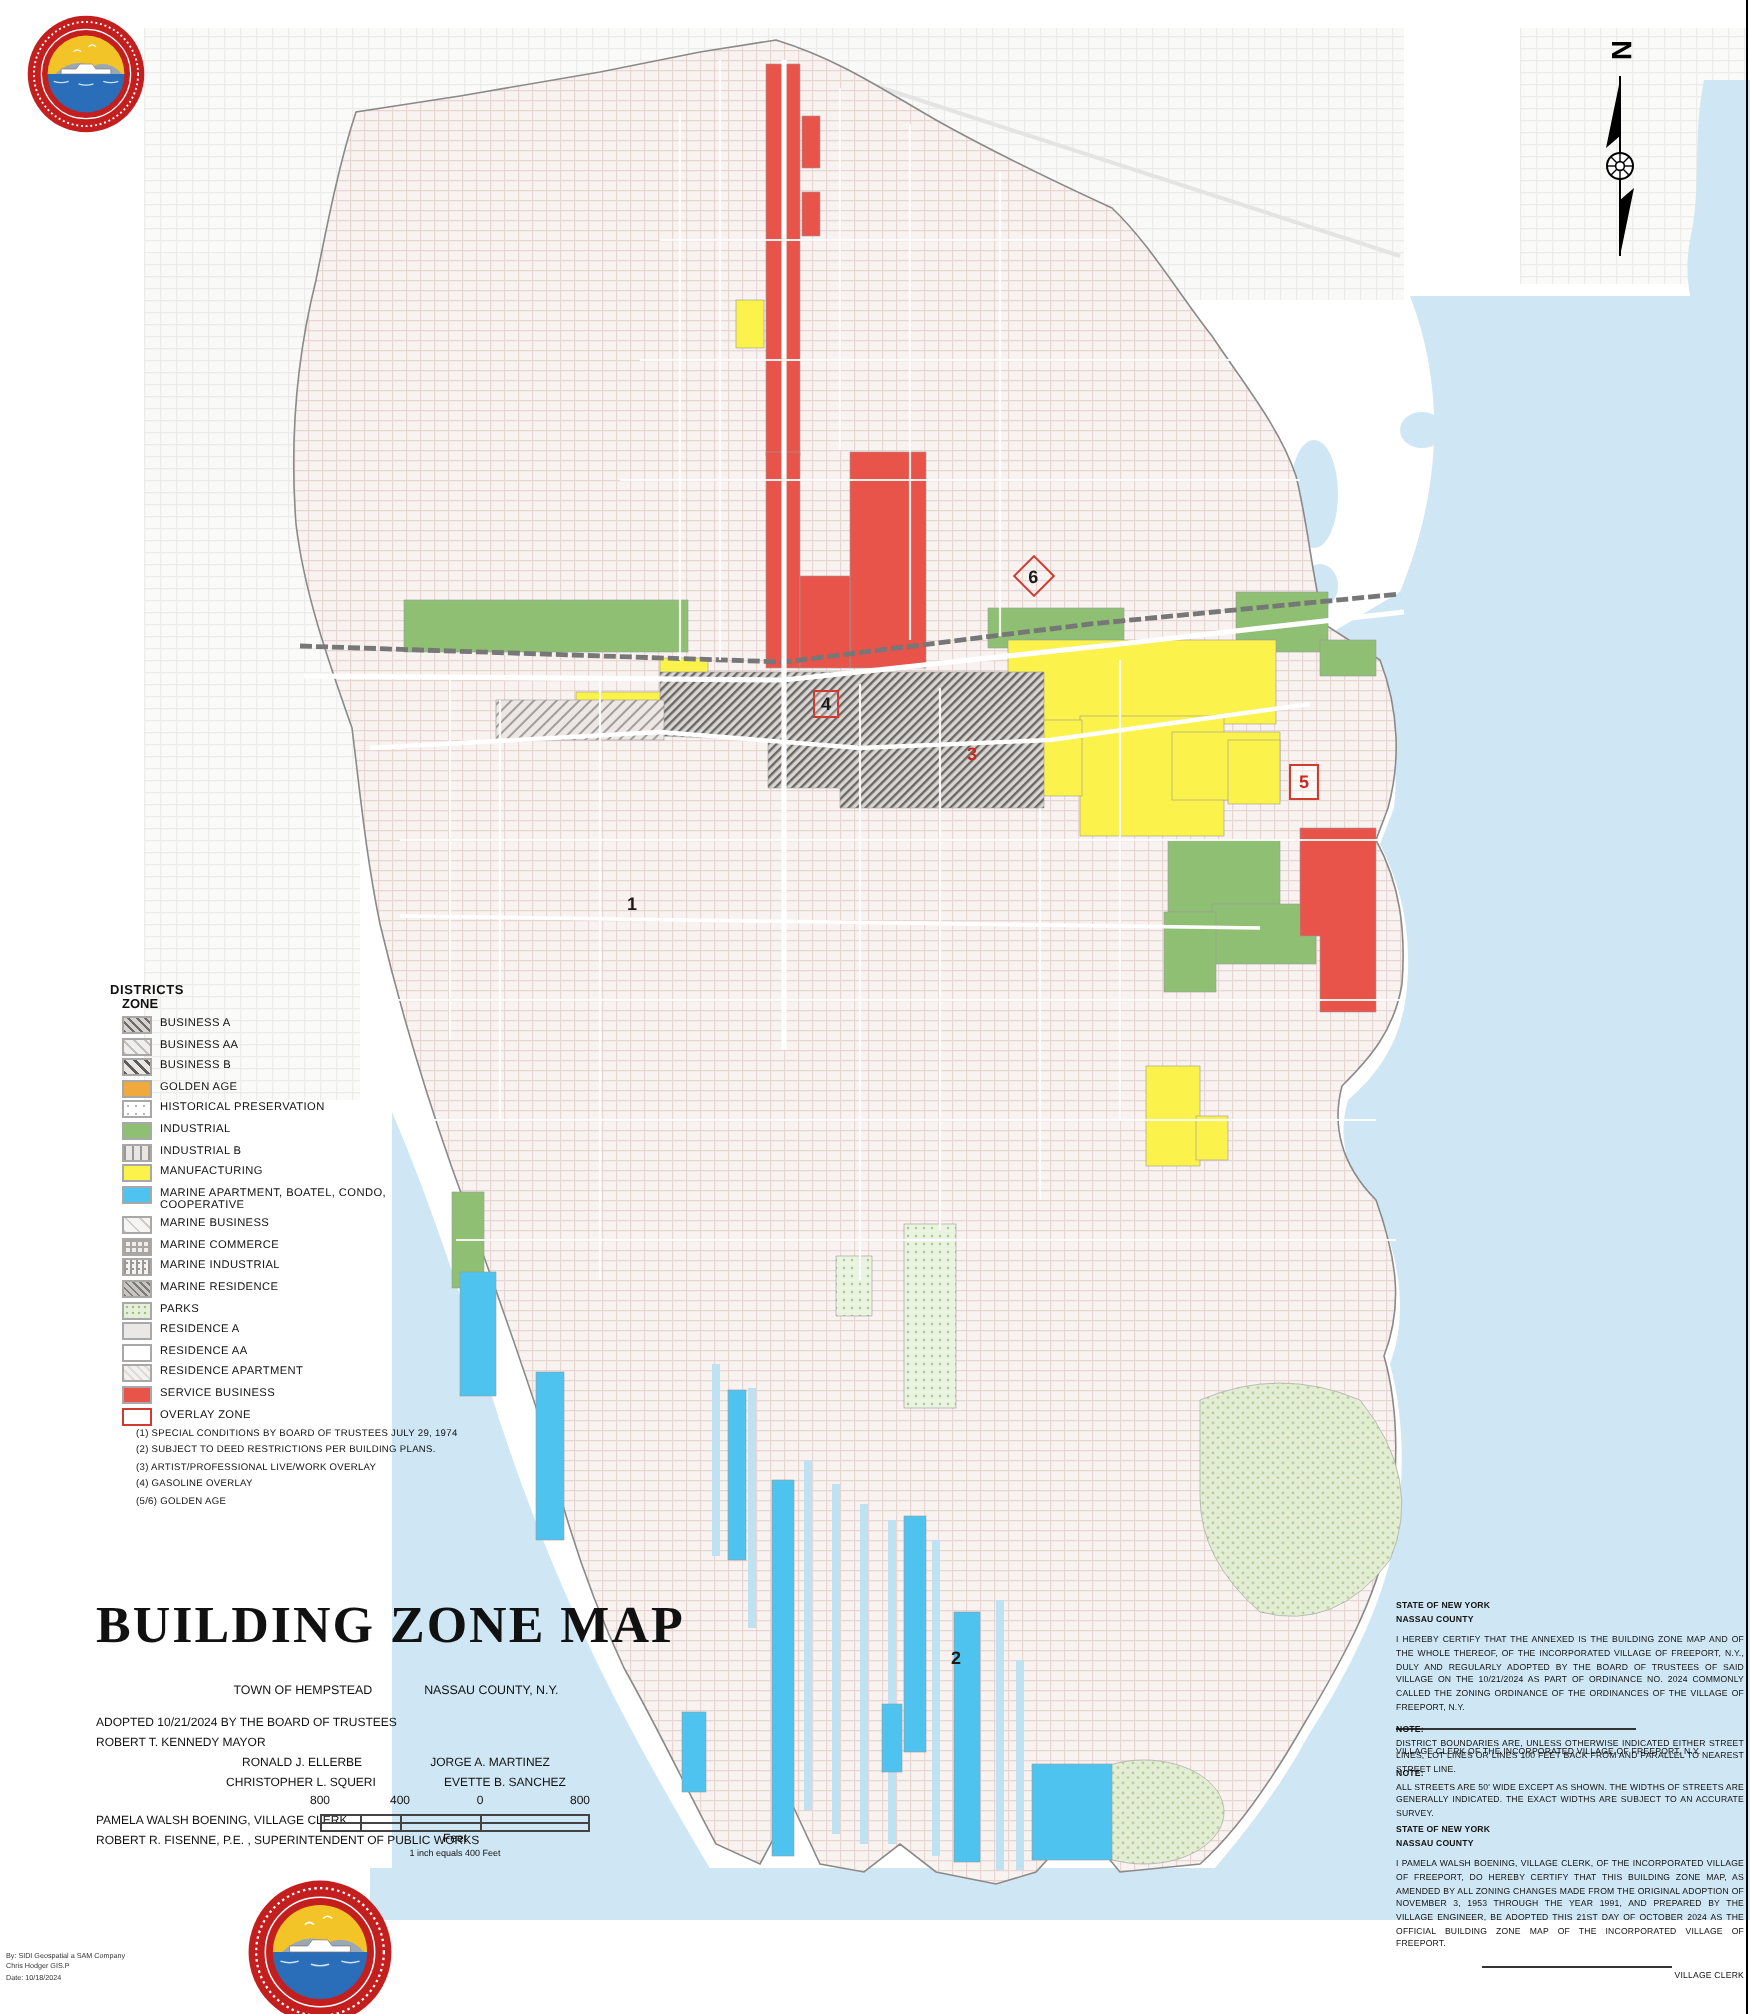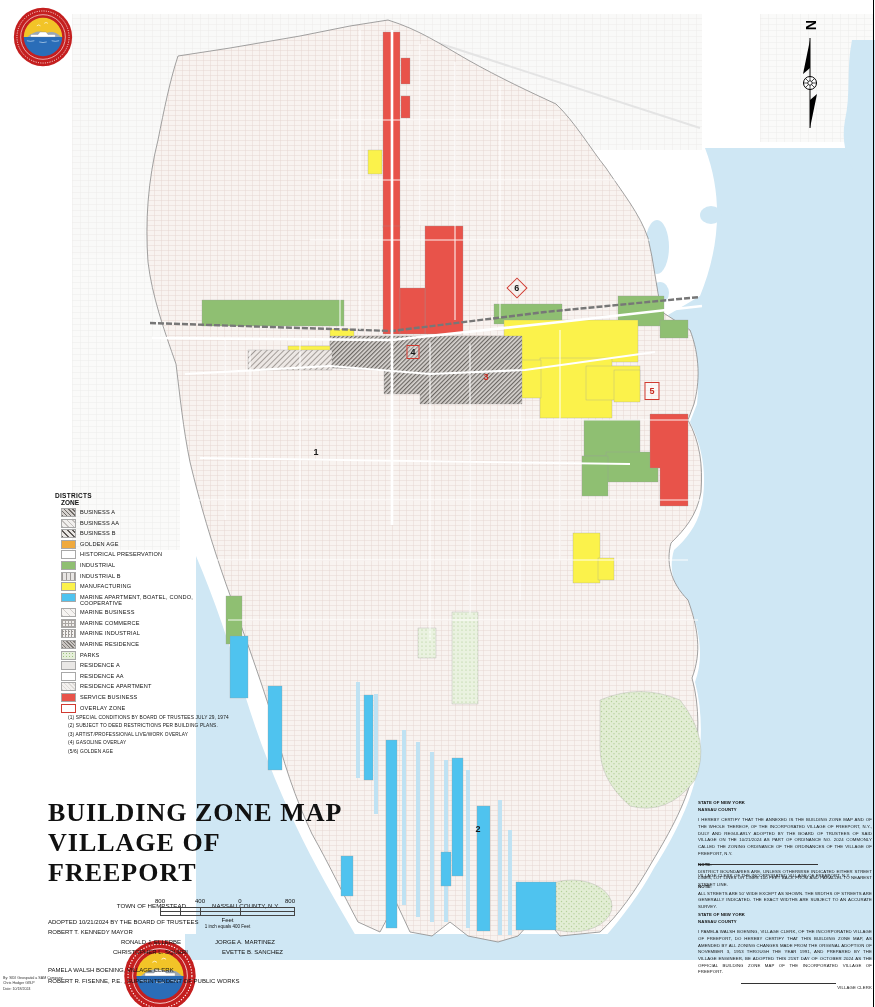--- a/index.html
+++ b/index.html
@@ -397,21 +397,20 @@
 
     <div class="fn">(3) ARTIST/PROFESSIONAL LIVE/WORK OVERLAY</div>
 
     <div class="fn">(4) GASOLINE OVERLAY</div>
 
     <div class="fn">(5/6) GOLDEN AGE</div>
   </div>
 
 <div class="abs" id="titleblock">
   <div class="bigtitle">BUILDING ZONE MAP</div>
-  <div class="bigtitle">VILLAGE OF FREEPORT</div>
   <div class="tb-sub">
     <span>TOWN OF HEMPSTEAD</span>
     <span>NASSAU COUNTY, N.Y.</span>
   </div>
   <div class="tb-gap"></div>
   <div class="tb-line">ADOPTED 10/21/2024 BY THE BOARD OF TRUSTEES</div>
   <div class="tb-line">ROBERT T. KENNEDY MAYOR</div>
   <div class="tb-pair">
     <span>RONALD J. ELLERBE</span>
     <span>JORGE A. MARTINEZ</span>

